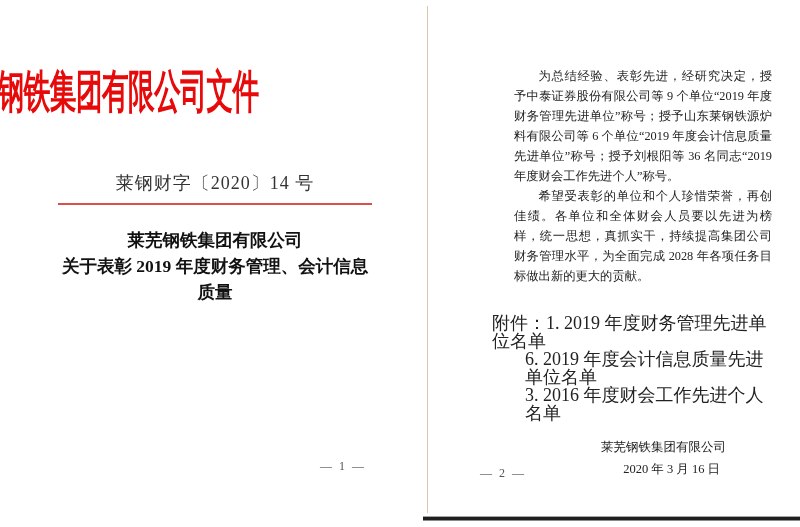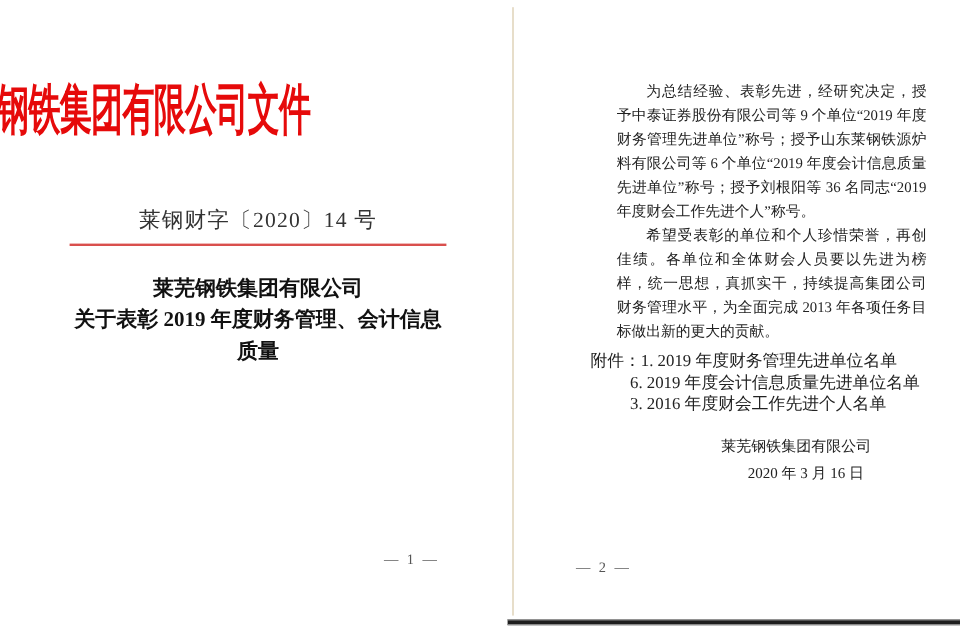--- a/index.html
+++ b/index.html
@@ -23,21 +23,21 @@
   .red-rule{margin-top:8px;height:2px;background:var(--rule-red,#d94f4d);}
   .main-title{margin-top:22px;text-align:center;font-weight:bold;font-size:17.5px;line-height:26px;color:#111;}
   .body-block{margin-top:13px;font-size:12.5px;line-height:19.5px;text-align:justify;color:#222;}
   .indent{text-indent:2em;}
   .pagenum{position:absolute;font-size:12px;color:#555;letter-spacing:2px;}
   .pagenum-1{top:459px;right:6px;}
   .pagenum-2{top:466px;left:10px;}
 
   
   .p2-body{padding-top:66px;font-size:12.3px;line-height:20px;text-align:justify;color:#222;margin-left:44px;}
-  .attachments{margin-top:7px;font-size:14px;line-height:18px;color:#222;}
+  .attachments{margin-top:28px;font-size:18px;line-height:18px;color:#222;}
   .attach-row{padding-left:22px;}
   .attach-row.cont{padding-left:55px;}
   .signature{margin-top:16px;font-size:12.5px;line-height:19px;text-align:right;color:#222;}
   .signature .signer{padding-right:46px;}
   .signature .sign-date{padding-right:52px;margin-top:3px;}
 
   
   .divider-v{position:absolute;left:427px;top:6px;width:1px;height:507px;background:#d8c8a8;}
   .bottom-edge{position:absolute;left:423px;top:516px;width:377px;height:3px;background:#1e1e1e;border-top:1px solid #a5a5a5;border-bottom:1px solid #8a8a8a;}
 </style>
@@ -55,21 +55,21 @@
     <div class="main-title">
       <div>莱芜钢铁集团有限公司</div>
       <div>关于表彰 2019 年度财务管理、会计信息质量</div>
     </div>
     <div class="pagenum pagenum-1">— 1 —</div>
   </div>
 
   <div class="page page-right">
     <div class="p2-body">
       <div class="indent">为总结经验、表彰先进，经研究决定，授予中泰证券股份有限公司等 9 个单位“2019 年度财务管理先进单位”称号；授予山东莱钢铁源炉料有限公司等 6 个单位“2019 年度会计信息质量先进单位”称号；授予刘根阳等 36 名同志“2019 年度财会工作先进个人”称号。</div>
-      <div class="indent">希望受表彰的单位和个人珍惜荣誉，再创佳绩。各单位和全体财会人员要以先进为榜样，统一思想，真抓实干，持续提高集团公司财务管理水平，为全面完成 2013 年各项任务目标做出新的更大的贡献。</div>
+      <div class="indent">希望受表彰的单位和个人珍惜荣誉，再创佳绩。各单位和全体财会人员要以先进为榜样，统一思想，真抓实干，持续提高集团公司财务管理水平，为全面完成 2028 年各项任务目标做出新的更大的贡献。</div>
     </div>
     <div class="attachments">
       <div class="attach-row">
         <span>附件：</span><span>1. 2019 年度财务管理先进单位名单</span>
       </div>
       <div class="attach-row cont">
         <span>6. 2019 年度会计信息质量先进单位名单</span>
       </div>
       <div class="attach-row cont">
         <span>3. 2016 年度财会工作先进个人名单</span>

